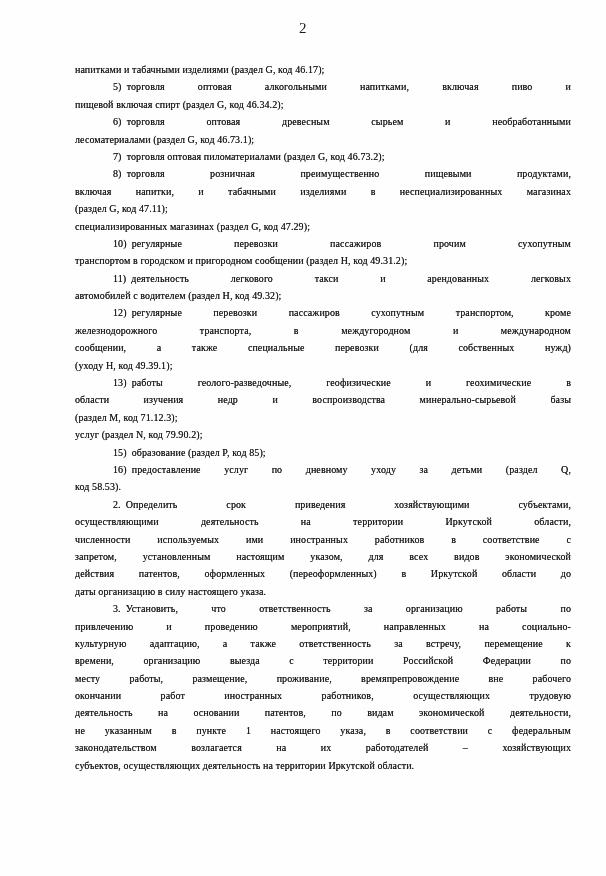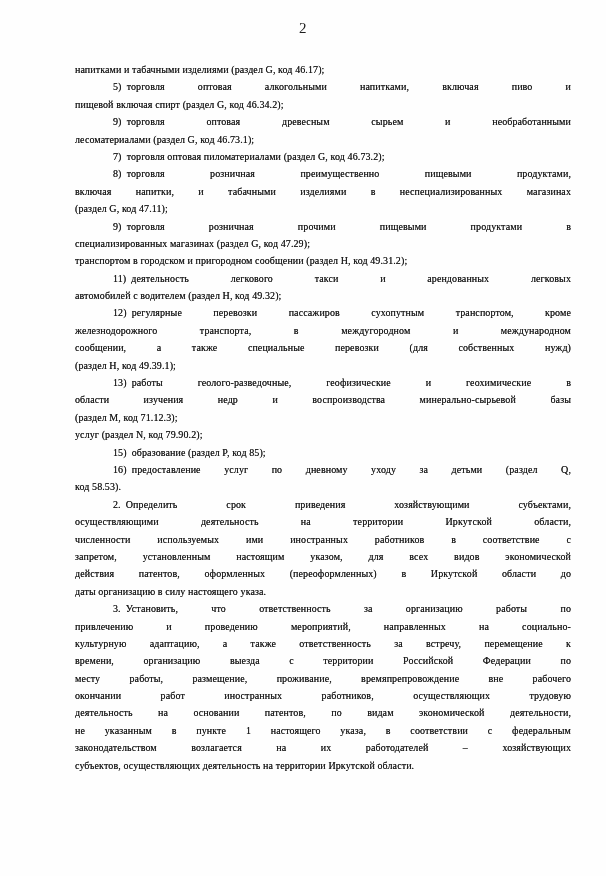--- a/index.html
+++ b/index.html
@@ -57,35 +57,35 @@
 </style>
 </head>
 <body>
 
 <div class="page">
   <div class="page-number">2</div>
   <div class="doc-body" id="doc-body">
       <div class="line para-end">напитками и табачными изделиями (раздел G, код 46.17);</div>
       <div class="line indent">5) торговля оптовая алкогольными напитками, включая пиво и</div>
       <div class="line para-end">пищевой включая спирт (раздел G, код 46.34.2);</div>
-      <div class="line indent">9) торговля оптовая древесным сырьем и необработанными</div>
+      <div class="line indent">6) торговля оптовая древесным сырьем и необработанными</div>
       <div class="line para-end">лесоматериалами (раздел G, код 46.73.1);</div>
       <div class="line para-end indent">7) торговля оптовая пиломатериалами (раздел G, код 46.73.2);</div>
       <div class="line indent">8) торговля розничная преимущественно пищевыми продуктами,</div>
       <div class="line">включая напитки, и табачными изделиями в неспециализированных магазинах</div>
       <div class="line para-end">(раздел G, код 47.11);</div>
-      <div class="line indent">9) торговля розничная прочими пищевыми продуктами в</div>
       <div class="line para-end">специализированных магазинах (раздел G, код 47.29);</div>
+      <div class="line indent">10) регулярные перевозки пассажиров прочим сухопутным</div>
       <div class="line para-end">транспортом в городском и пригородном сообщении (раздел H, код 49.31.2);</div>
       <div class="line indent">11) деятельность легкового такси и арендованных легковых</div>
       <div class="line para-end">автомобилей с водителем (раздел H, код 49.32);</div>
       <div class="line indent">12) регулярные перевозки пассажиров сухопутным транспортом, кроме</div>
       <div class="line">железнодорожного транспорта, в междугородном и международном</div>
       <div class="line">сообщении, а также специальные перевозки (для собственных нужд)</div>
-      <div class="line para-end">(раздел H, код 49.39.1);</div>
+      <div class="line para-end">(уходу H, код 49.39.1);</div>
       <div class="line indent">13) работы геолого-разведочные, геофизические и геохимические в</div>
       <div class="line">области изучения недр и воспроизводства минерально-сырьевой базы</div>
       <div class="line para-end">(раздел M, код 71.12.3);</div>
       <div class="line para-end">услуг (раздел N, код 79.90.2);</div>
       <div class="line para-end indent">15) образование (раздел P, код 85);</div>
       <div class="line indent">16) предоставление услуг по дневному уходу за детьми (раздел Q,</div>
       <div class="line para-end">код 58.53).</div>
       <div class="line indent">2. Определить срок приведения хозяйствующими субъектами,</div>
       <div class="line">осуществляющими деятельность на территории Иркутской области,</div>
       <div class="line">численности используемых ими иностранных работников в соответствие с</div>

